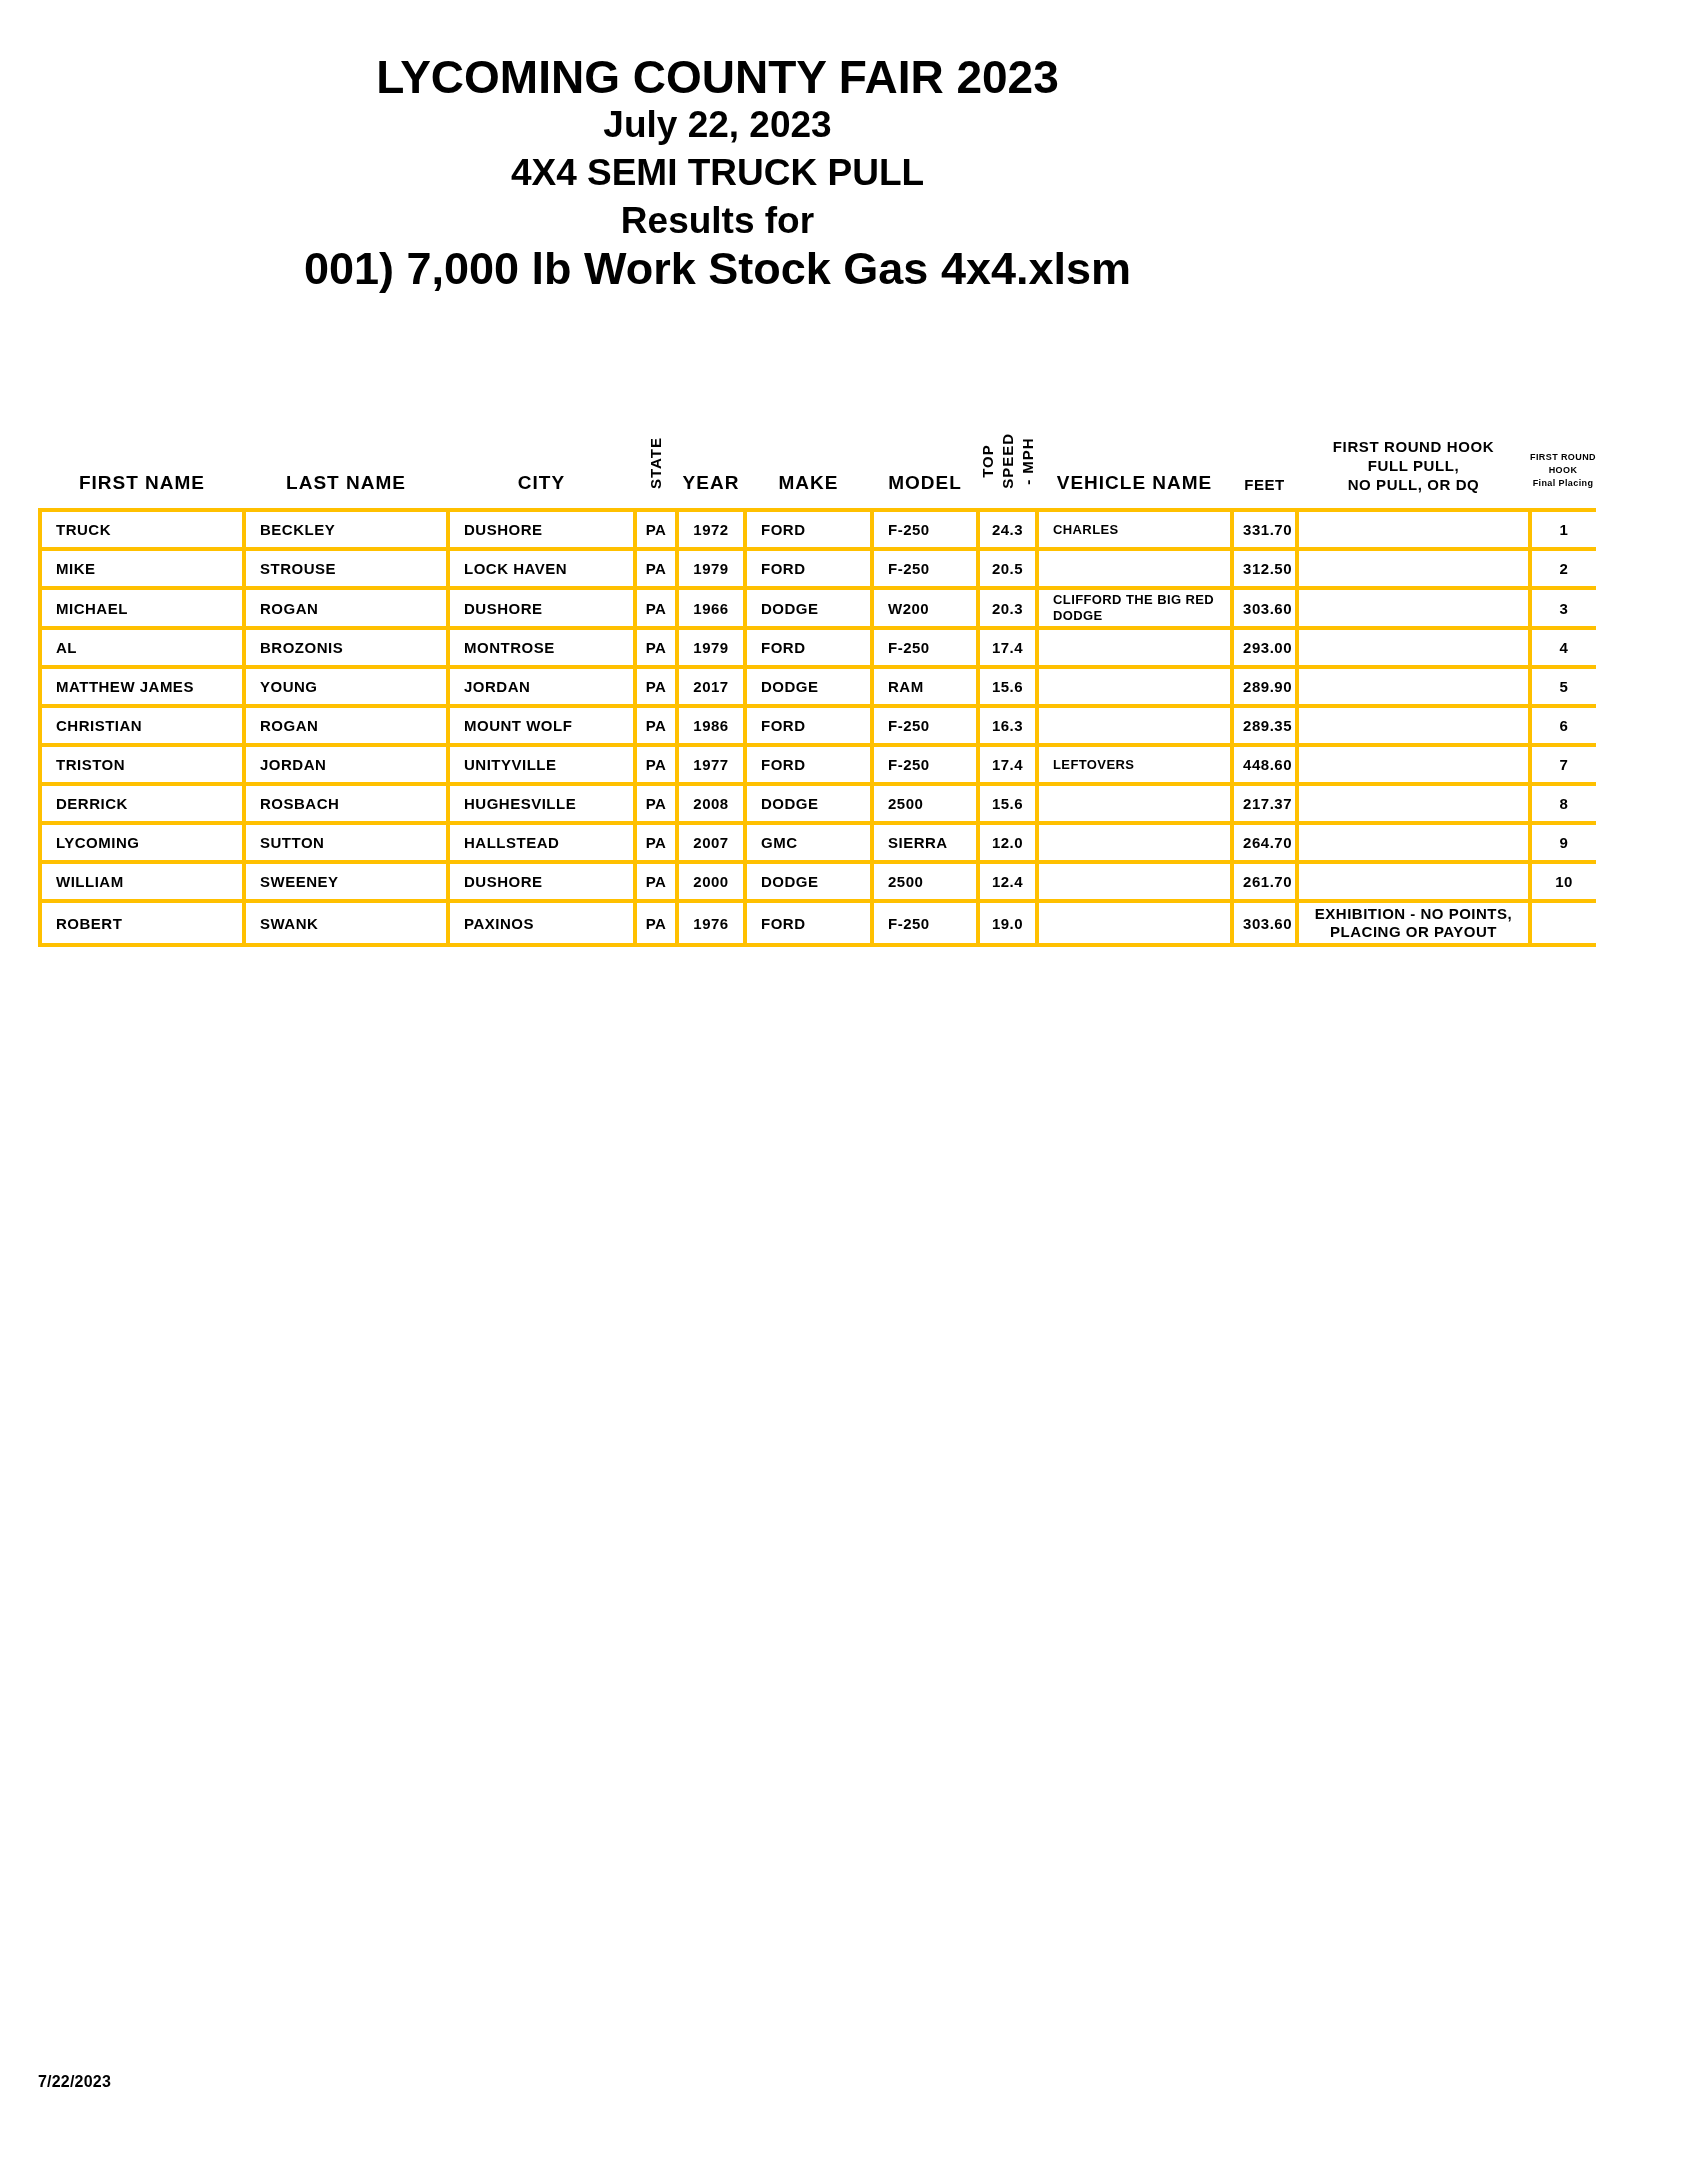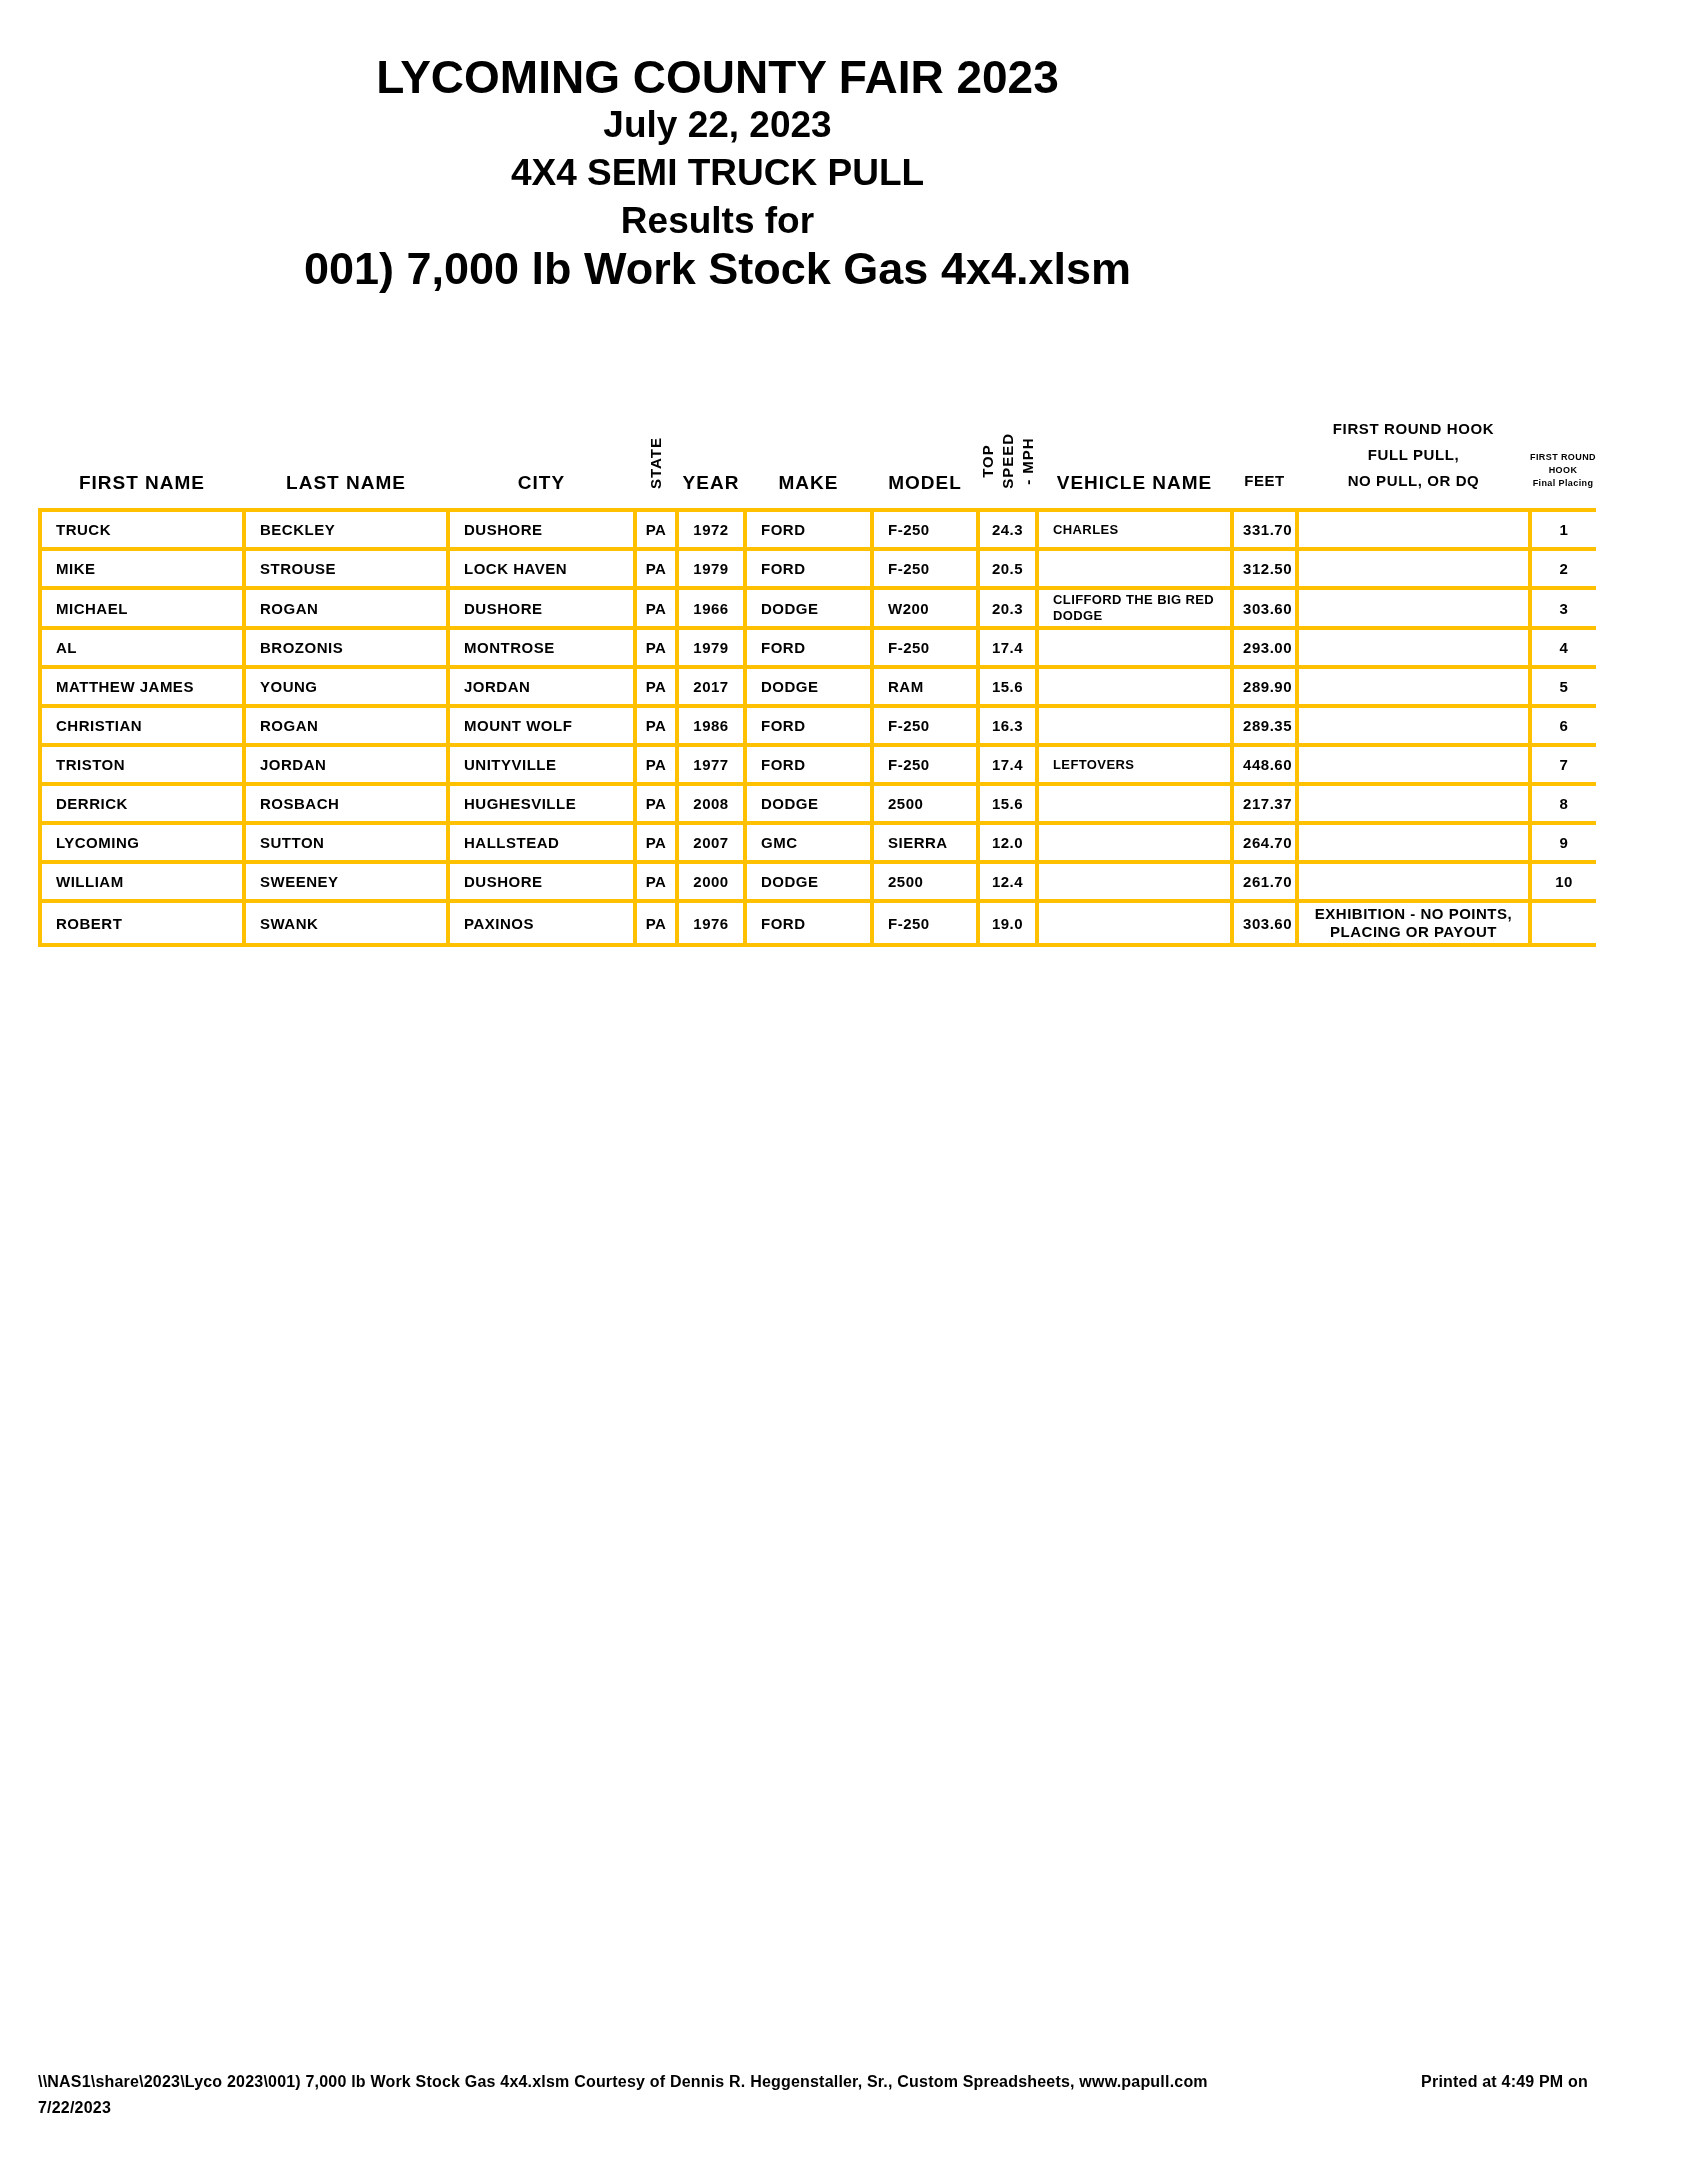--- a/index.html
+++ b/index.html
@@ -43,21 +43,21 @@
     border: none;
     height: 96px;
     vertical-align: bottom;
     padding-bottom: 14px;
     text-align: center;
     font-weight: 700;
     font-size: 19px;
     letter-spacing: 1px;
     line-height: 22px;
   }
-  th.th-mid   { font-size: 15px; letter-spacing: 0.6px; line-height: 26px; }
+  th.th-mid   { font-size: 15px; letter-spacing: 0.6px; line-height: 19px; }
   th.th-small { font-size: 9px;  letter-spacing: 0.4px; line-height: 13px; padding-bottom: 18px; }
   .pre { white-space: pre-line; }
   .vert {
     display: inline-block;
     writing-mode: vertical-rl;
     transform: rotate(180deg);
     white-space: pre;
     font-size: 15px;
     letter-spacing: 1px;
     line-height: 20px;
@@ -298,19 +298,15 @@
           <td class="col-vehicle"></td>
           <td class="ar">303.60</td>
           <td class="col-hook">EXHIBITION - NO POINTS, PLACING OR PAYOUT</td>
           <td class="ac col-placing"></td>
         </tr>
       </tbody>
   </table>
 </div>
 
 <div class="footer">
-  <div class="footer-line1">
-    <span>\\NAS1\share\2023\Lyco 2023\001) 7,000 lb Work Stock Gas 4x4.xlsm  Courtesy of Dennis R. Heggenstaller, Sr., Custom Spreadsheets, www.papull.com</span>
-    <span class="footer-right">Printed at 4:49 PM on</span>
-  </div>
   <div>7/22/2023</div>
 </div>
 
 
 </body></html>

